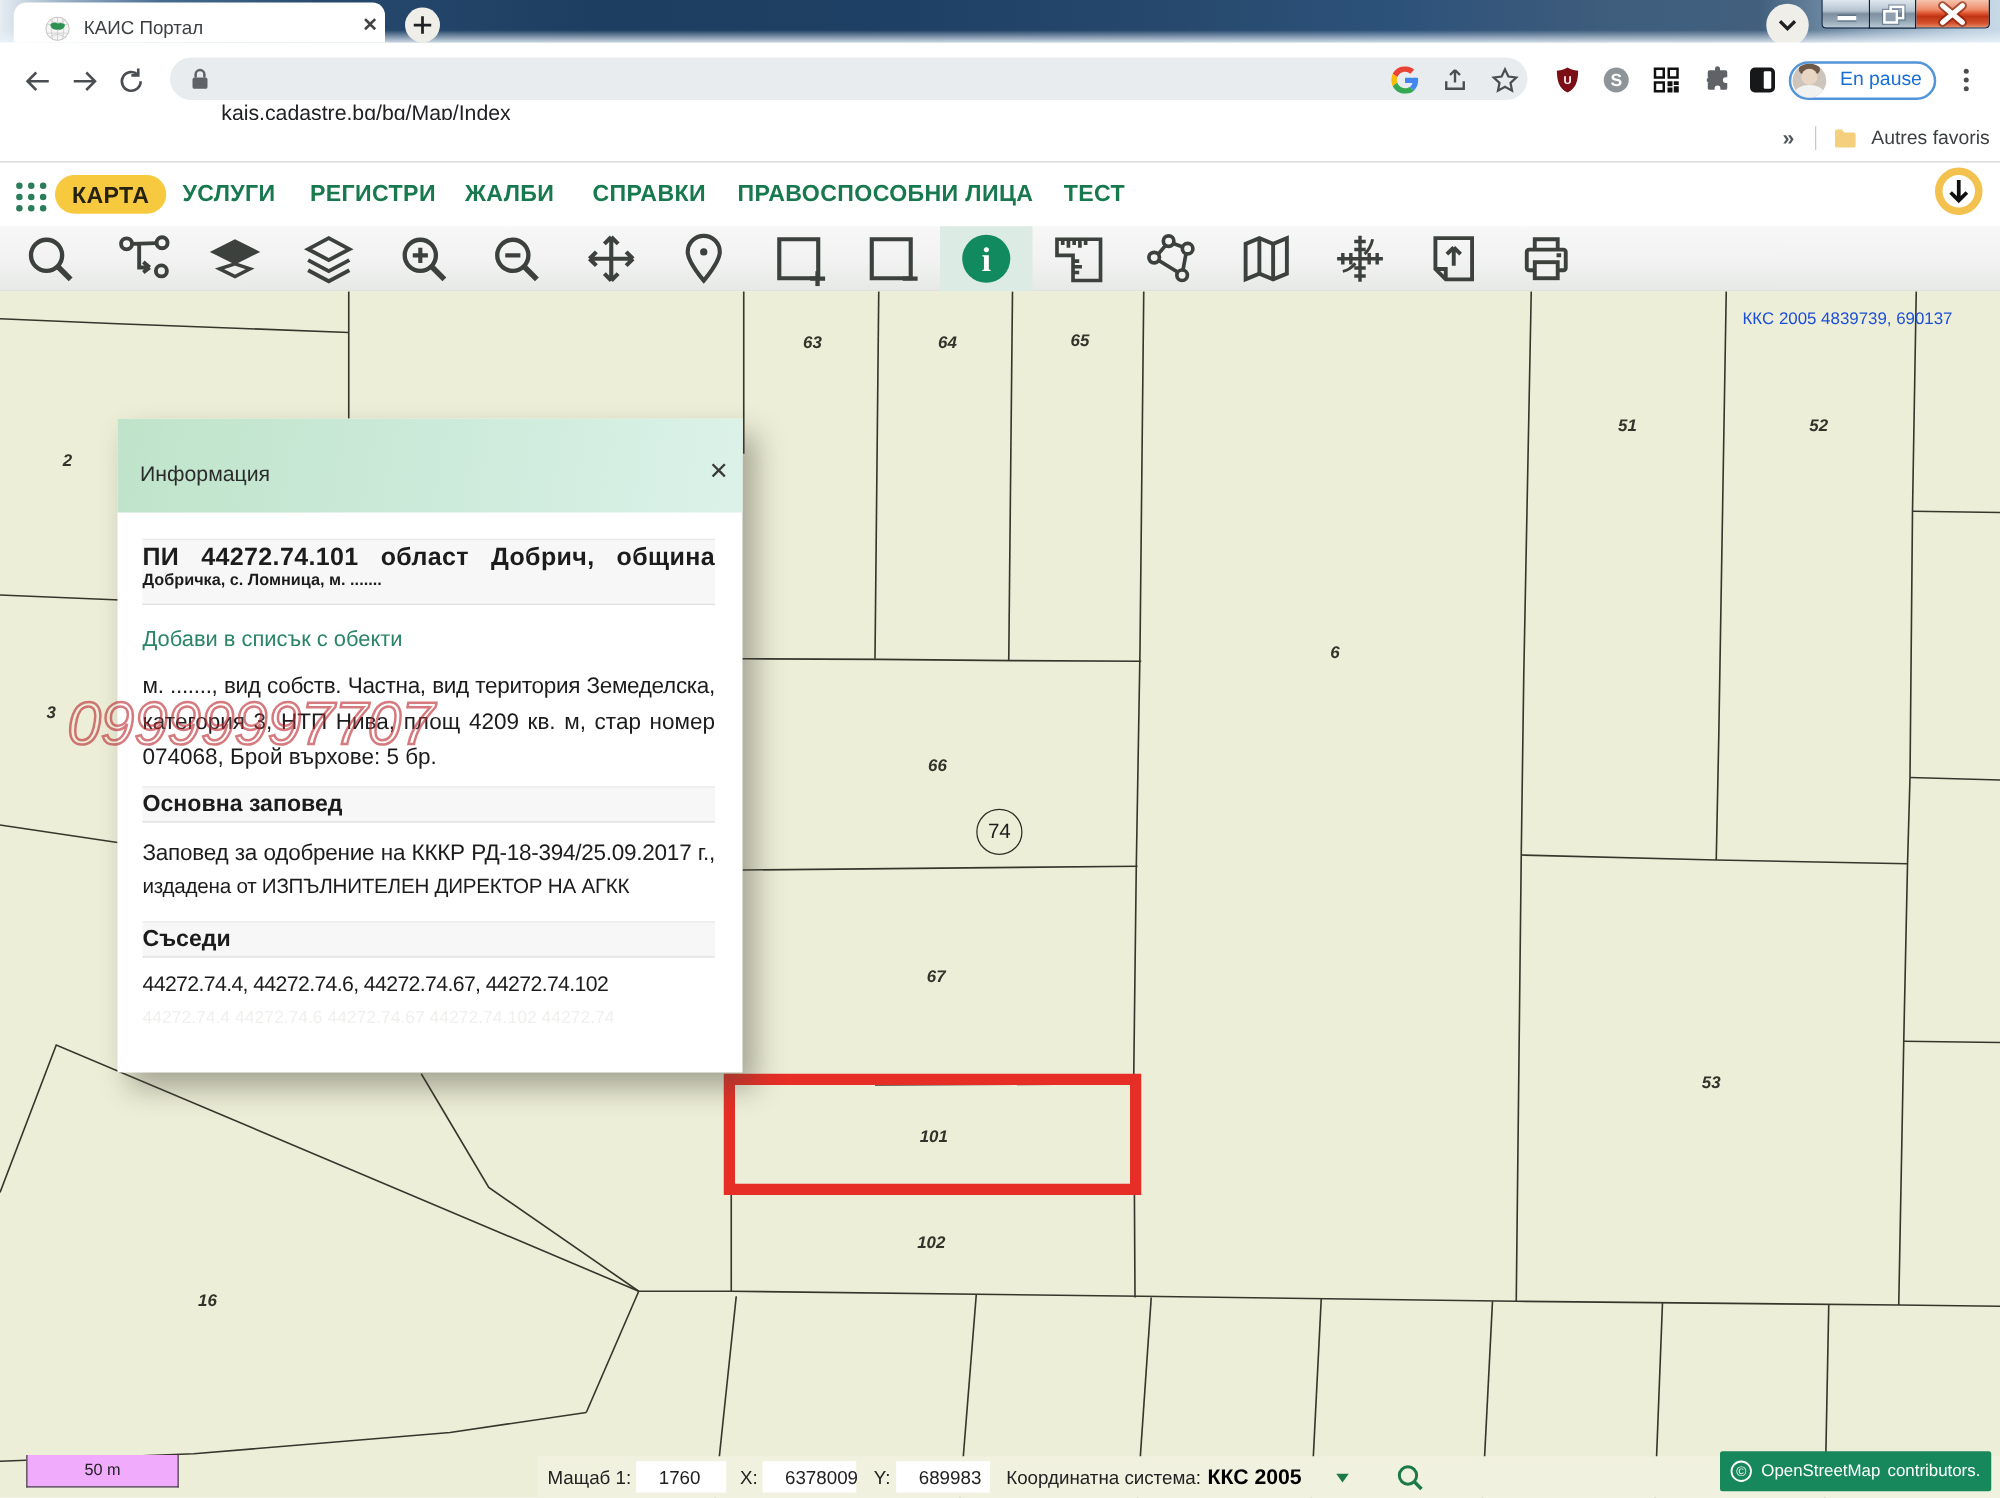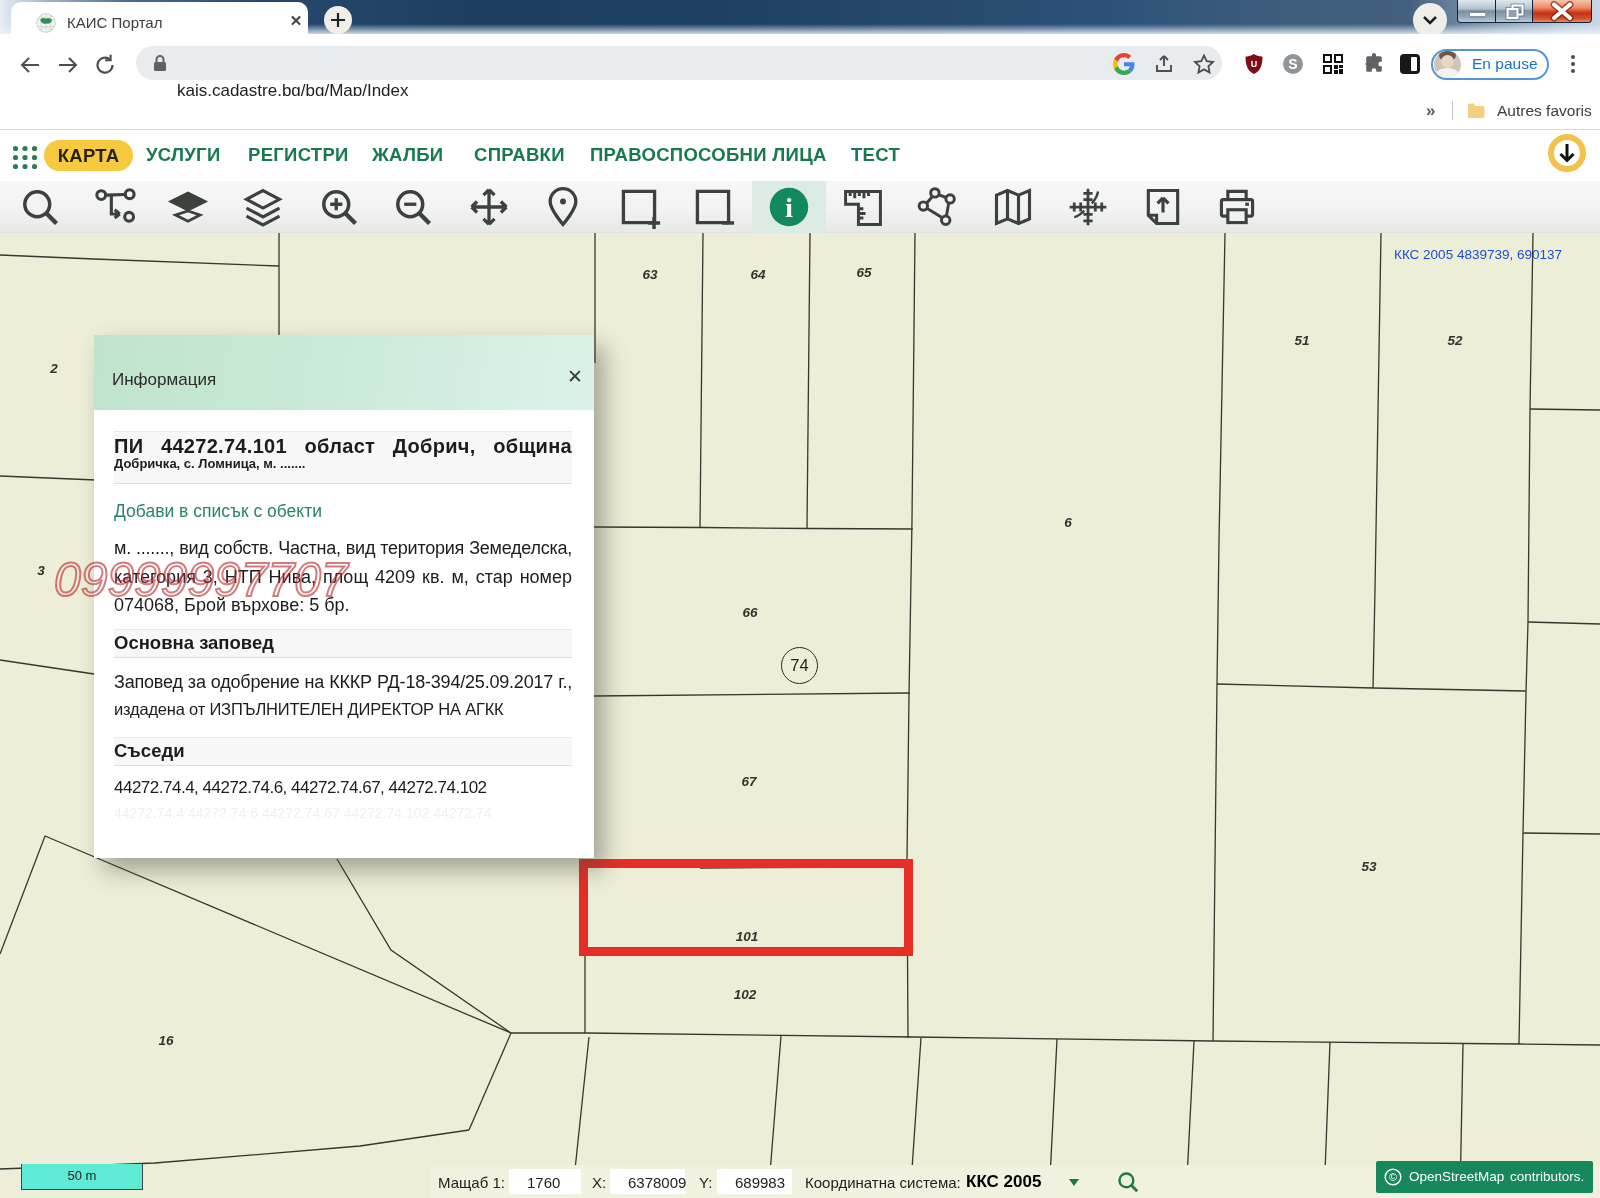--- a/index.html
+++ b/index.html
@@ -39,21 +39,21 @@
   
   #map { position:absolute; left:0; top:233px; width:1600px; height:965px; background:#edeed7; }
   #redrect { position:absolute; left:579px; top:626px; width:334px; height:97px; border:9.5px solid #e62e26; }
   #wmark { position:absolute; left:54px; top:319px; z-index:10; font-size:48px; font-style:italic;
      letter-spacing:0px; color:rgba(255,240,240,0.10); -webkit-text-stroke:2px rgba(185,35,42,.6); }
   #kkstext { position:absolute; right:38px; top:14px; font-size:13.5px; color:#1d4ed8;}
   .mlabel { position:absolute; font-size:13.5px; font-style:italic; font-weight:bold; color:#33332b; transform:translate(-50%,-50%); }
   #circ74 { position:absolute; left:781px; top:414px; width:37px; height:37px; border:1.5px solid #2c2c26; border-radius:50%;
      text-align:center; line-height:34px; font-size:16.5px; color:#1e1e1a; background:#edeed7;}
   
-  #scalebar { position:absolute; left:21px; top:931px; width:122px; height:26px; background:#5eead4;
+  #scalebar { position:absolute; left:21px; top:931px; width:122px; height:26px; background:#f0abfc;
       border:1px solid #444; border-top:none; text-align:center; font-size:13px; color:#222; line-height:24px;}
   
   #bottombar { position:absolute; left:430px; top:932px; width:1170px; height:33px; background:#f1f1e0; }
   .bb { position:absolute; top:9px; font-size:15px; color:#222; }
   .bbox { position:absolute; top:4px; height:25px; background:#fff; font-size:15px; color:#222; padding:5px 0 0 18px; }
   #osm { position:absolute; left:1376px; top:928px; width:217px; height:32px; background:#17885c; border-radius:2px;
       color:#fff; font-size:15px; }
   
   #popup { position:absolute; left:94px; top:335px; width:500px; height:523px; background:#fff;
       box-shadow:10px 12px 22px rgba(70,70,60,.45); z-index:5;}
@@ -348,21 +348,21 @@
   <div class="mlabel" style="left:41px;top:337px;">3</div>
   <div class="mlabel" style="left:650px;top:41px;">63</div>
   <div class="mlabel" style="left:758px;top:41px;">64</div>
   <div class="mlabel" style="left:864px;top:39px;">65</div>
   <div class="mlabel" style="left:1302px;top:107px;">51</div>
   <div class="mlabel" style="left:1455px;top:107px;">52</div>
   <div class="mlabel" style="left:1068px;top:289px;">6</div>
   <div class="mlabel" style="left:750px;top:379px;">66</div>
   <div class="mlabel" style="left:749px;top:548px;">67</div>
   <div class="mlabel" style="left:1369px;top:633px;">53</div>
-  <div class="mlabel" style="left:747px;top:676px;margin-top:27px;">101</div>
+  <div class="mlabel" style="left:747px;top:676px;">101</div>
   <div class="mlabel" style="left:745px;top:761px;">102</div>
   <div class="mlabel" style="left:166px;top:807px;">16</div>
   <div id="circ74">74</div>
   <div id="scalebar">50 m</div>
   <div id="bottombar">
     <div class="bb" style="left:8px;">Мащаб 1:</div>
     <div class="bbox" style="left:79px;width:72px;">1760</div>
     <div class="bb" style="left:162px;">X:</div>
     <div class="bbox" style="left:180px;width:75px;">6378009</div>
     <div class="bb" style="left:269px;">Y:</div>

